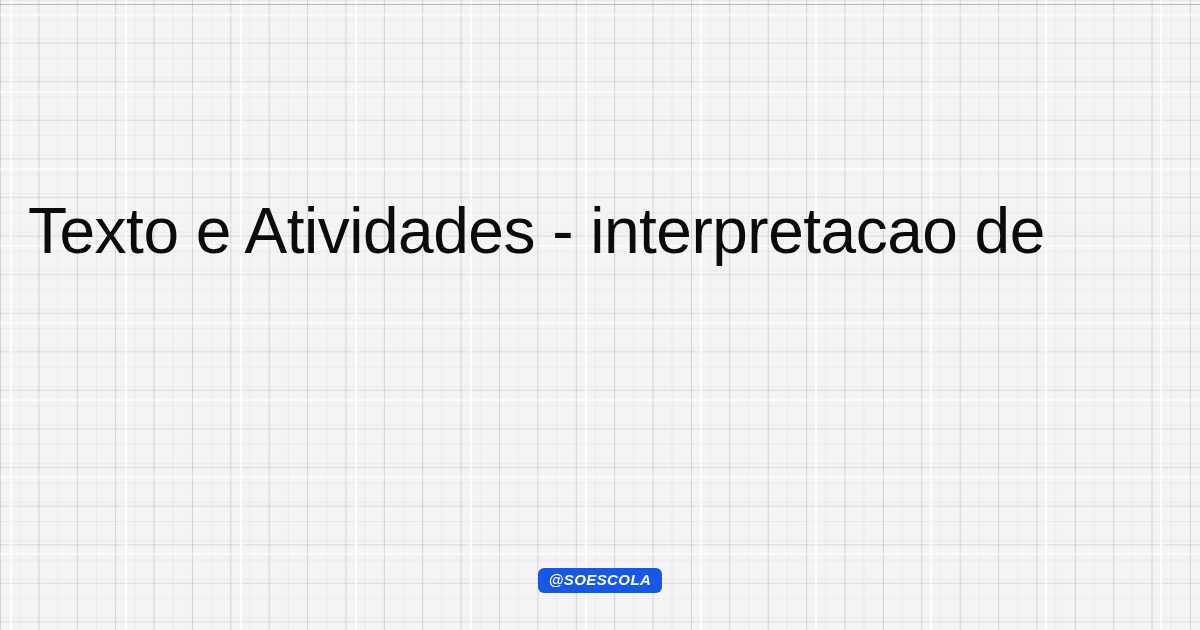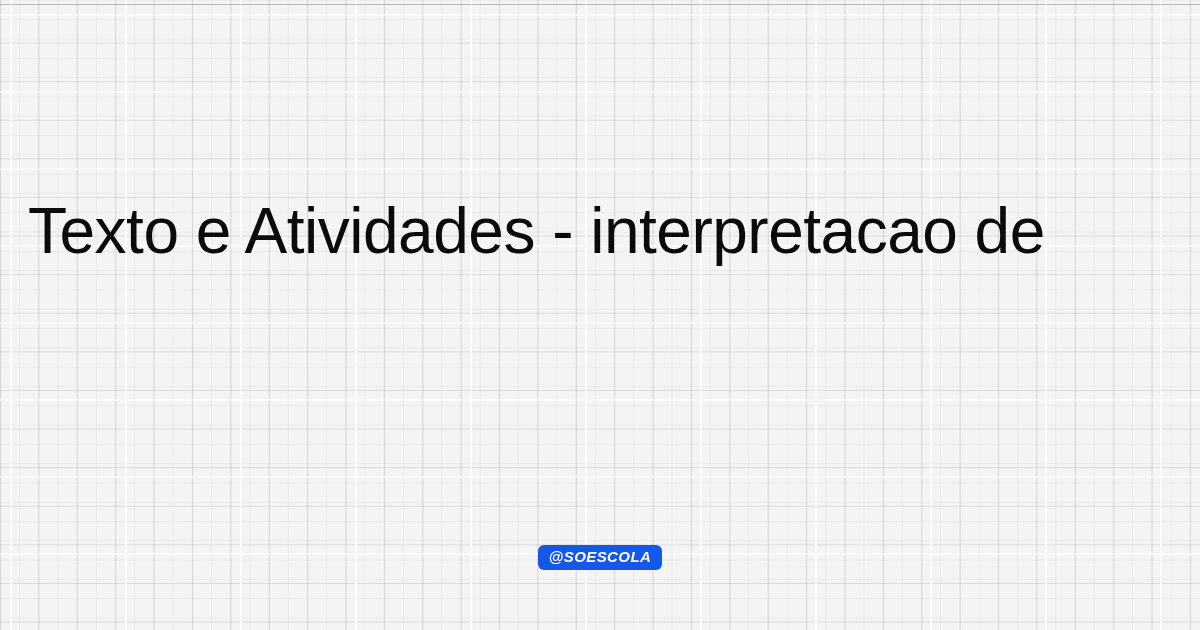--- a/index.html
+++ b/index.html
@@ -87,21 +87,21 @@
     line-height: 70px;
     font-weight: 400;
     color: #0b0b0b;
     letter-spacing: -0.5px;
     white-space: nowrap;
   }
 
   .badge-row {
     position: absolute;
     left: 0;
-    top: 545px;
+    top: 568px;
     width: 1200px;
     text-align: center;
   }
 
   .badge {
     display: inline-block;
     background: #1558e8;
     color: #ffffff;
     font-family: "Liberation Sans", sans-serif;
     font-size: 15px;

